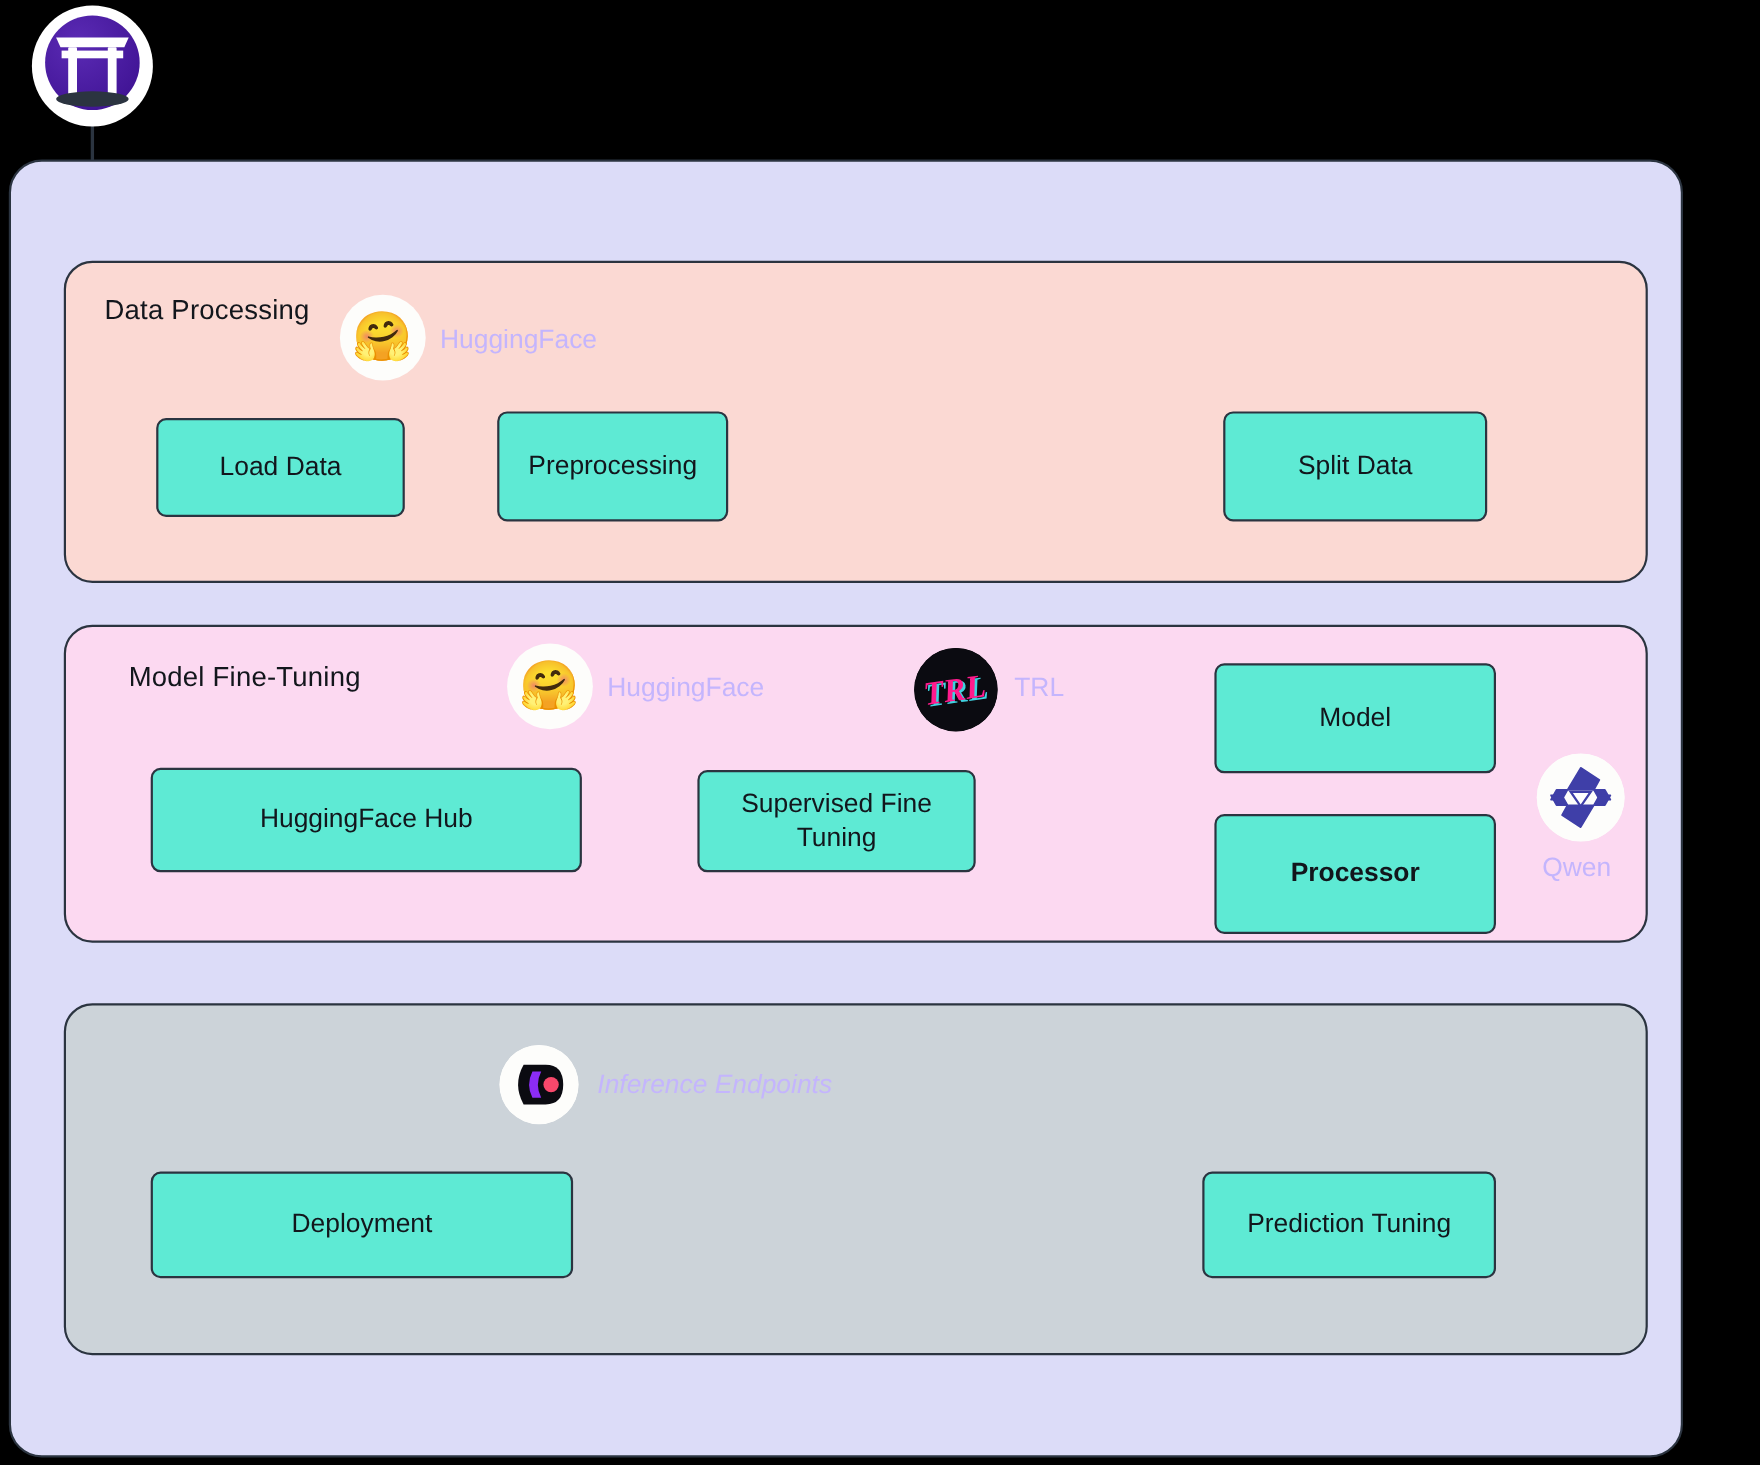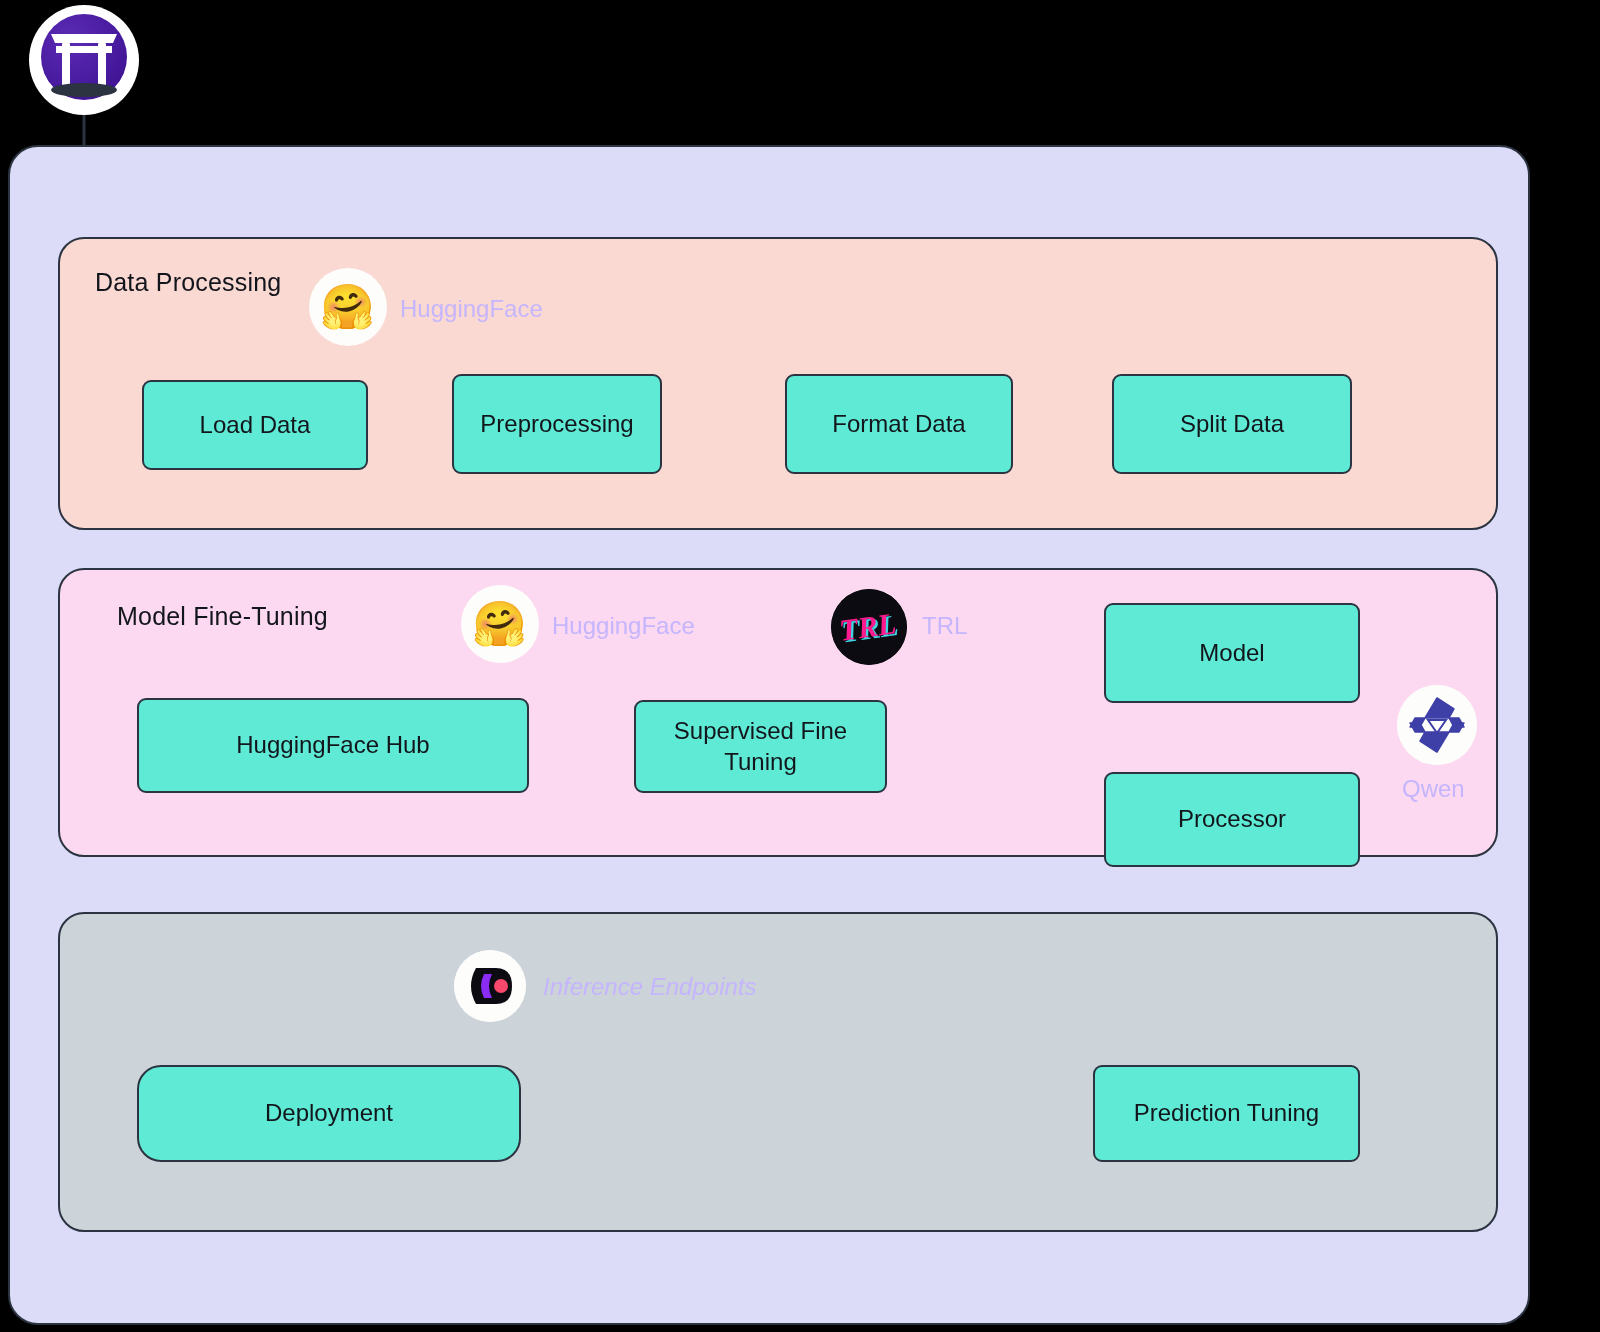--- a/index.html
+++ b/index.html
@@ -227,25 +227,24 @@
       <circle cx="36" cy="36" r="36" fill="#fdfdfb"></circle>
       <path d="M 22 18 Q 12 36 22 54 L 42 54 Q 58 54 58 36 Q 58 18 42 18 Z" fill="#0b0b11"></path>
       <path d="M 30 24 Q 24 36 30 48 L 38 48 Q 32 36 38 24 Z" fill="#8b2cf5"></path>
       <circle cx="47" cy="36" r="7" fill="#f8486b"></circle>
     </svg>
   </div>
   <div class="badge-label" style="left:543px; top:973px;font-style:italic;">Inference Endpoints</div>
 
   <div class="node" style="left:142px; top:380px; width:226px; height:90px;">Load Data</div>
   <div class="node" style="left:452px; top:374px; width:210px; height:100px;">Preprocessing</div>
-  <div class="node" style="left:785px; top:374px; width:228px; height:100px;">Format Data</div>
   <div class="node" style="left:1112px; top:374px; width:240px; height:100px;">Split Data</div>
 
   <div class="node" style="left:137px; top:698px; width:392px; height:95px;">HuggingFace Hub</div>
   <div class="node" style="left:634px; top:700px; width:253px; height:93px; white-space:pre-line;">Supervised Fine
 Tuning</div>
   <div class="node" style="left:1104px; top:603px; width:256px; height:100px;">Model</div>
-  <div class="node" style="left:1104px; top:772px; width:256px; height:95px;">Processor</div>
-
-  <div class="node" style="left:137px; top:1065px; width:384px; height:97px;border-radius:24px;">Deployment</div>
+  <div class="node" style="left:1104px; top:740px; width:256px; height:109px;font-weight:bold;">Processor</div>
+
+  <div class="node" style="left:137px; top:1065px; width:384px; height:97px;">Deployment</div>
   <div class="node" style="left:1093px; top:1065px; width:267px; height:97px;">Prediction Tuning</div>
 
 </div>
 
 </body></html>

